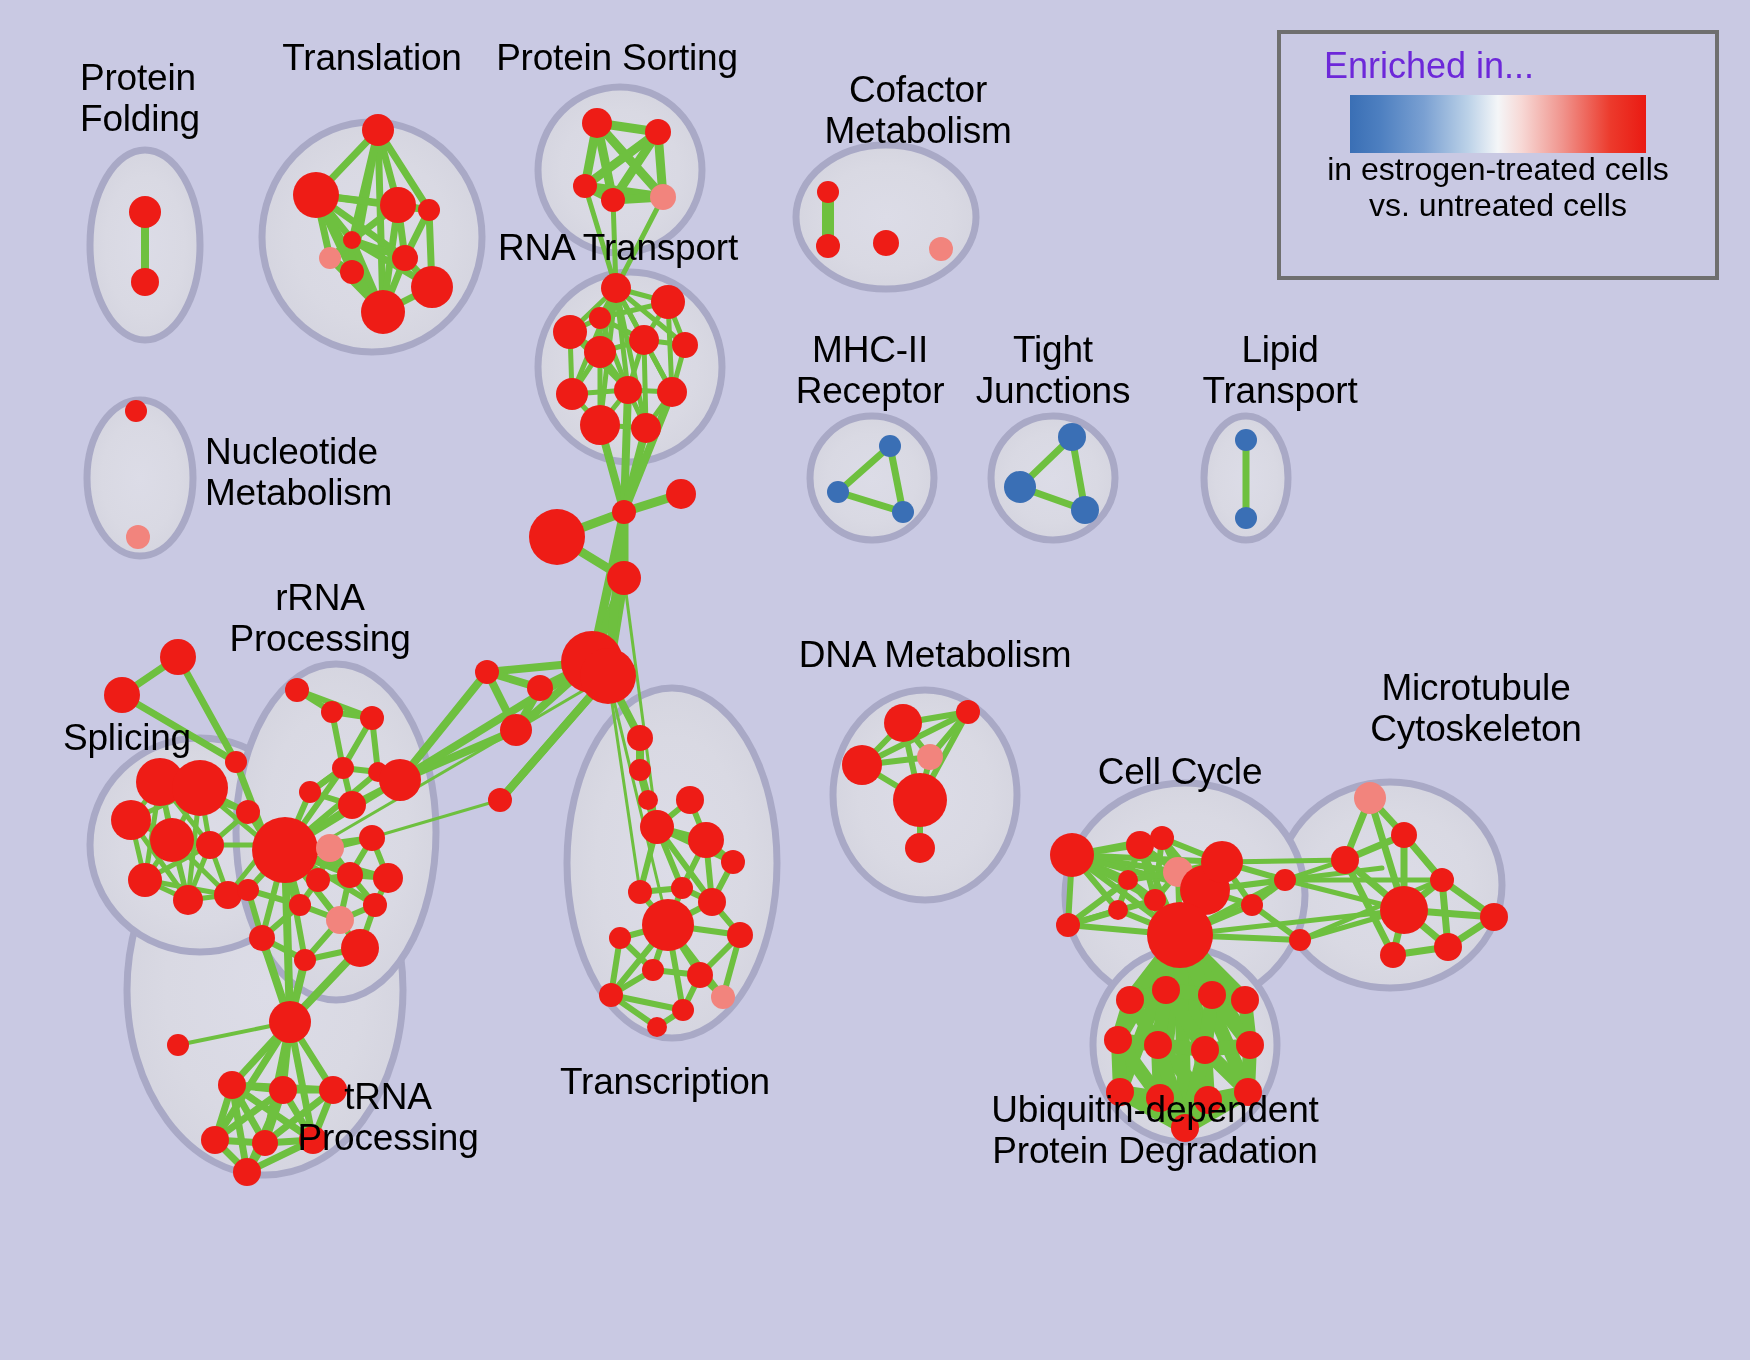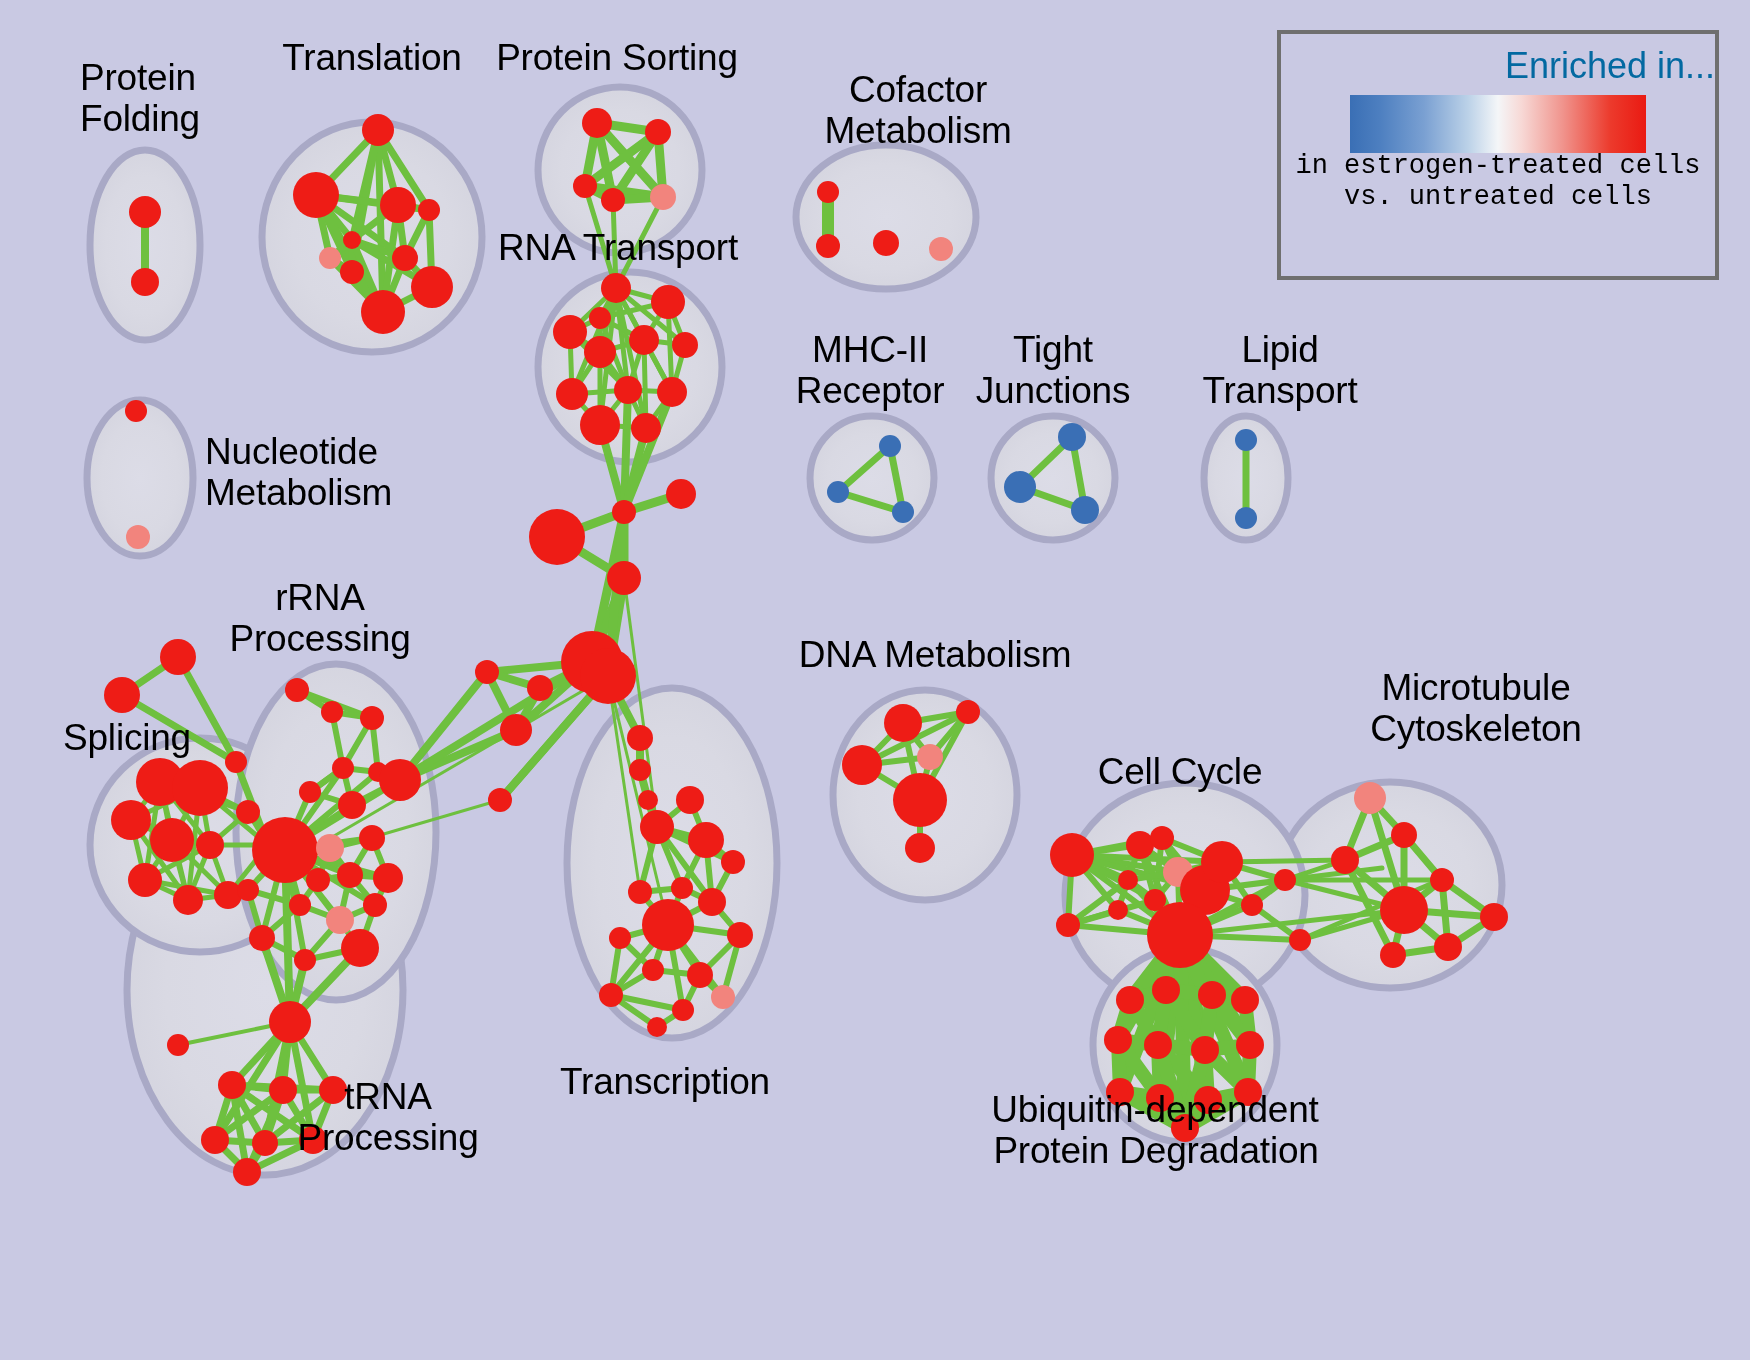--- a/index.html
+++ b/index.html
@@ -25,48 +25,47 @@
   
   #legend{
     position:absolute;
     left:1277px;top:30px;
     width:442px;height:250px;
     background:#c9c9e3;
     border:4px solid #6f6f6f;
     box-sizing:border-box;
   }
   #legend-title{
-    text-align:right;
+    text-align:left;
     font-size:36px;
-    color:#0369a1;
+    color:#6d28d9;
     margin-top:11px;
     padding-left:43px;
   }
   #legend-bar{
     margin:8px auto 0 auto;
     width:296px;height:58px;
     background:linear-gradient(to right,
       #3a6fb5 0%, #4d7fc0 10%, #7aa0d2 25%, #bcd2e8 40%,
       #f4f6f8 50%, #f7d8d5 58%, #f0938c 72%, #ec3a2c 88%, #ea1a12 100%);
   }
   #legend-ends{
     position:relative;
     width:330px;margin:2px auto 0 auto;
     height:44px;
   }
   #legend-down{position:absolute;left:2px;top:0;font-size:36px;}
   #legend-up{position:absolute;right:8px;top:0;font-size:36px;}
   #legend-sub{
     text-align:center;
-    font-size:27px;
+    font-size:32px;
     line-height:1.13;
     color:#000;
     margin-top:-2px;
     white-space:pre-line;
-    font-family:Liberation Mono, monospace;
   }
 </style>
 </head>
 <body>
 
 <div id="stage">
 
   <svg id="net" viewBox="0 0 1750 1360" xmlns="http://www.w3.org/2000/svg">
     <defs>
       <radialGradient id="cgrad" cx="50%" cy="50%" r="62%">
@@ -751,21 +750,21 @@
   <div class="cluster-label cl-left" style="left:63px;top:718px;">Splicing</div>
   <div class="cluster-label cl-center" style="left:320px;top:578px;">rRNA
 Processing</div>
   <div class="cluster-label cl-center" style="left:388px;top:1077px;">tRNA
 Processing</div>
   <div class="cluster-label cl-center" style="left:665px;top:1062px;">Transcription</div>
   <div class="cluster-label cl-center" style="left:935px;top:635px;">DNA Metabolism</div>
   <div class="cluster-label cl-center" style="left:1180px;top:752px;">Cell Cycle</div>
   <div class="cluster-label cl-center" style="left:1476px;top:668px;">Microtubule
 Cytoskeleton</div>
-  <div class="cluster-label cl-center" style="left:1155px;top:1090px;text-align:right;">Ubiquitin-dependent
+  <div class="cluster-label cl-center" style="left:1155px;top:1090px;">Ubiquitin-dependent
 Protein Degradation</div>
 
   <div id="legend">
     <div id="legend-title">Enriched in...</div>
     <div id="legend-bar"></div>
     <div id="legend-sub">in estrogen-treated cells
 vs. untreated cells</div>
   </div>
 
 </div>

